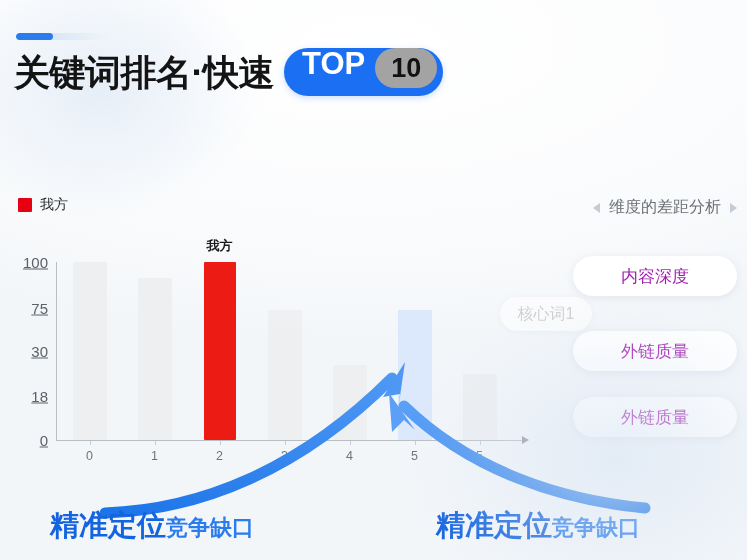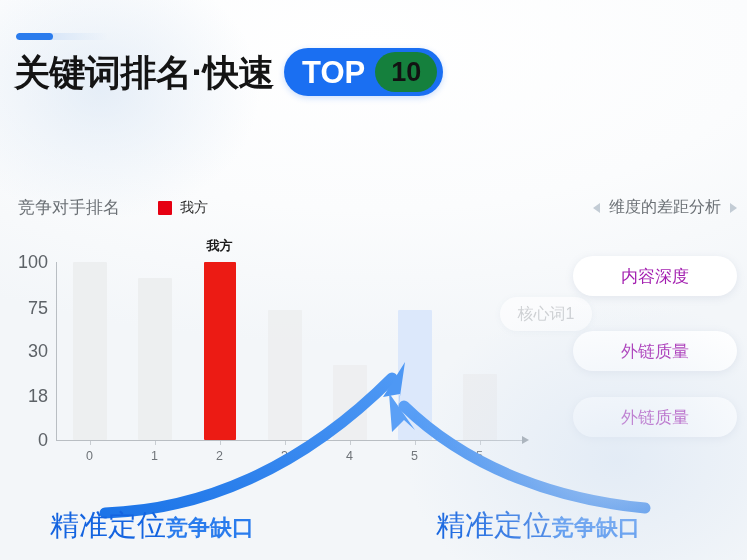--- a/index.html
+++ b/index.html
@@ -76,37 +76,37 @@
     line-height: 1;
     position: relative;
     z-index: 3;
   }
   .top-badge {
     position: absolute;
     left: 284px;
     top: 48px;
     height: 48px;
     display: flex;
-    align-items: center;
+    align-items: flex-start;
     background: #1a6ff2;
     border-radius: 26px;
     padding: 0 6px 0 18px;
     z-index: 2;
     box-shadow: 0 2px 6px rgba(26,111,242,.22);
   }
   .top-badge-text {
     color: #ffffff;
     font-size: 31px;
     font-weight: bold;
     letter-spacing: 0px;
     line-height: 1;
     padding-right: 10px;
   }
   .top-badge-pill {
-    background: #15803d;
+    background: #a3a3a3;
     color: #121212;
     font-size: 27px;
     font-weight: bold;
     border-radius: 22px;
     height: 40px;
     min-width: 62px;
     display: flex;
     align-items: center;
     justify-content: center;
     line-height: 1;
@@ -177,23 +177,24 @@
     position: absolute;
     left: 14px;
     top: 252px;
     width: 530px;
     height: 215px;
   }
   .y-axis-label {
     position: absolute;
     right: 0;
     transform: translateY(-50%);
-    font-size: 18px;
+    font-size: 15px;
     color: #5d6267;
     text-align: left;
+    text-decoration: underline;
   }
   .y-axis-col {
     position: absolute;
     left: 0; top: 0;
     width: 34px;
     height: 185px;
   }
   .axis-line-y {
     position: absolute;
     left: 42px;
@@ -299,21 +300,21 @@
 
   
   .caption {
     position: absolute;
     display: flex;
     align-items: baseline;
     white-space: nowrap;
   }
   .caption-strong {
     font-size: 29px;
-    font-weight: normal;
+    font-weight: bold;
     color: #1464e0;
     letter-spacing: 0px;
   }
   .caption-sub {
     font-size: 22px;
     font-weight: bold;
     color: #2a7ced;
     letter-spacing: 0px;
   }
 </style>
@@ -330,21 +331,20 @@
     <span class="headline-main">关键词排名·快速</span>
   </div>
 
   <div class="top-badge">
     <span class="top-badge-text">TOP</span>
     <span class="top-badge-pill">10</span>
   </div>
 
 
   <div class="chart-header">
-    <span class="chart-header-label">竞争对手排名</span>
     <span class="legend">
       <span class="legend-swatch"></span>
       <span class="legend-text">我方</span>
     </span>
   </div>
 
   <div class="dim-header">
     <span class="tri tri-left"></span>
     <span>维度的差距分析</span>
     <span class="tri tri-right"></span>

